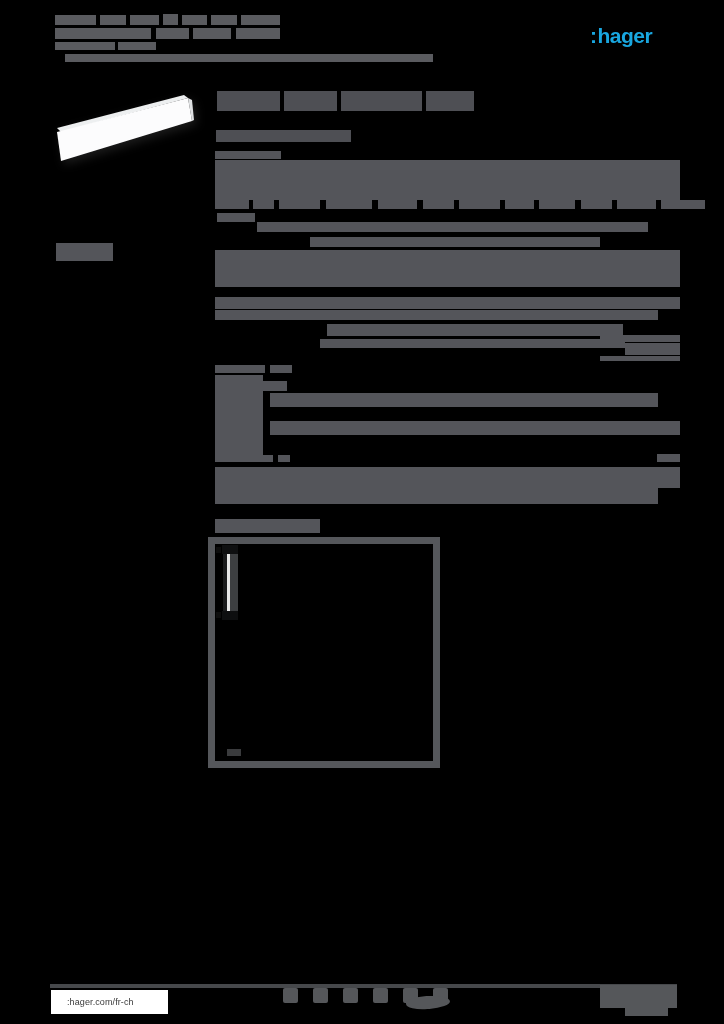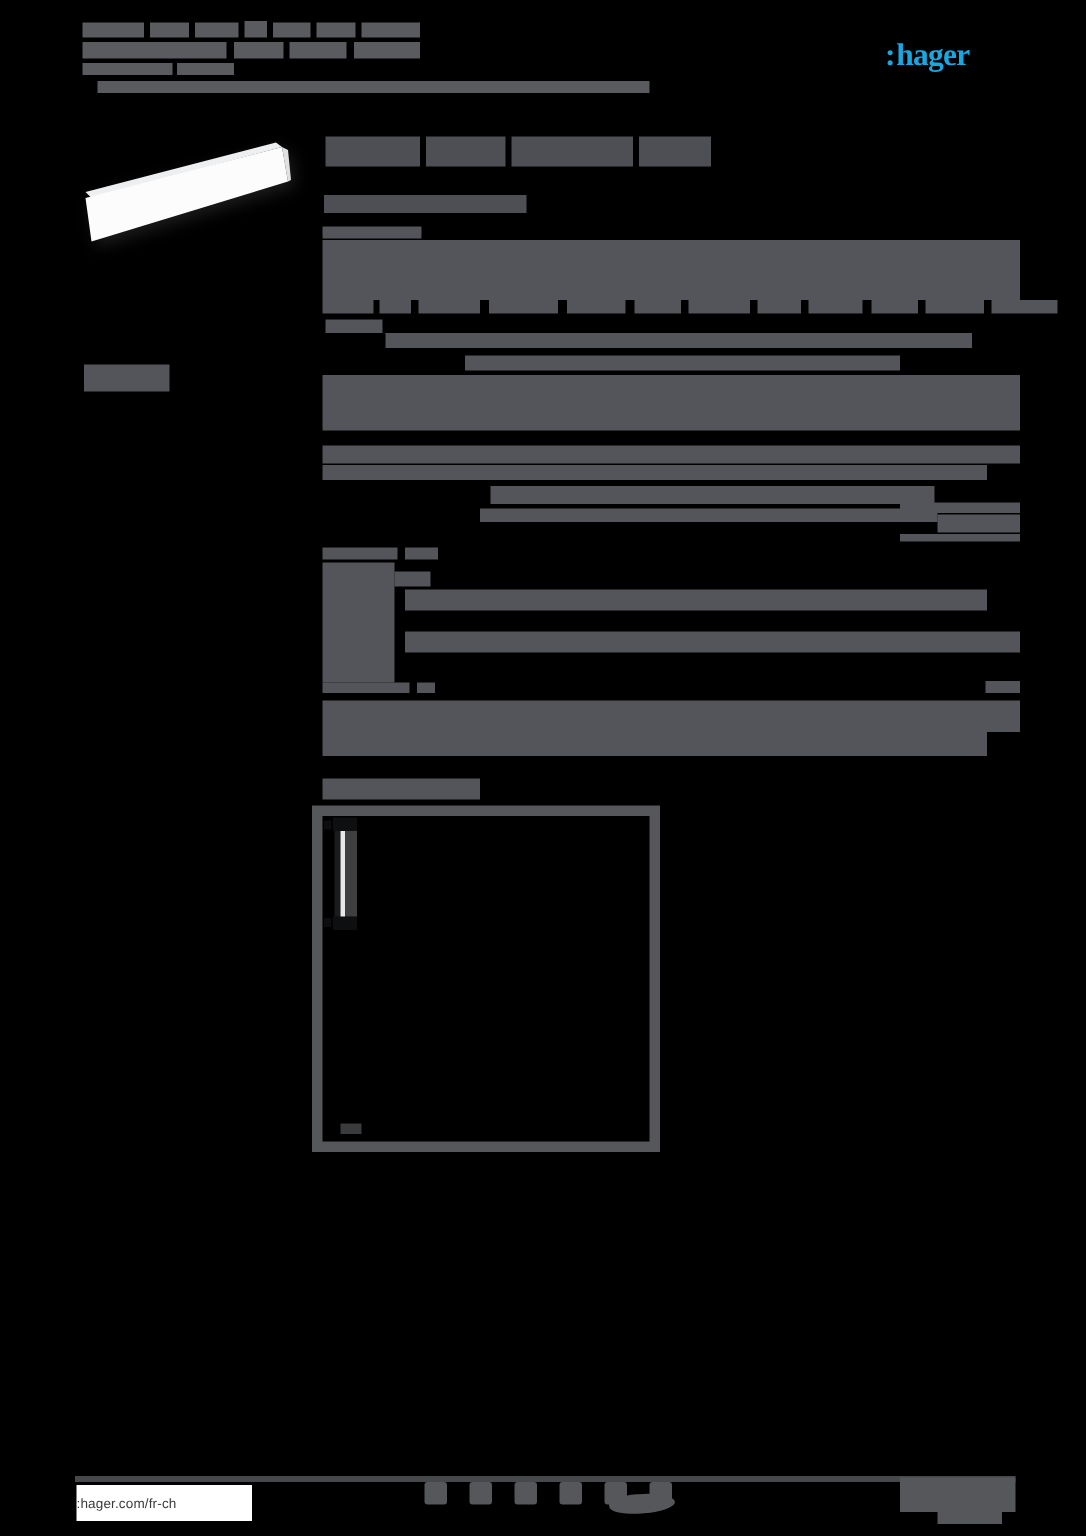--- a/index.html
+++ b/index.html
@@ -3,27 +3,27 @@
 <meta charset="utf-8">
 <style>
   html,body{margin:0;padding:0;background:#000;}
   body{font-family:"Liberation Sans", sans-serif;}
   .stage{position:relative;width:724px;height:1024px;background:#000;overflow:hidden;}
   .gbar{position:absolute;}
   .tex-h{background-image:repeating-linear-gradient(0deg, rgba(0,0,0,0) 0 10px, rgba(0,0,0,0.22) 10px 13px);}
   .tex-v{background-image:repeating-linear-gradient(90deg, rgba(0,0,0,0.20) 0 2px, rgba(0,0,0,0) 2px 9px),
          repeating-linear-gradient(0deg, rgba(0,0,0,0) 0 14px, rgba(0,0,0,0.18) 14px 17px);}
   .logo{position:absolute;left:590px;top:24px;width:90px;height:26px;
-        color:#19a7e0;font-weight:700;font-size:21px;letter-spacing:-0.5px;line-height:24px;font-family:Liberation Serif, serif;}
+        color:#19a7e0;font-weight:700;font-size:21px;letter-spacing:-0.5px;line-height:24px;}
   .logo .dotmark{margin-right:1px;}
   .product-photo{position:absolute;left:53px;top:90px;}
   .drawing-frame{position:absolute;left:208px;top:537px;width:232px;height:231px;
         border:7px solid #55575b;box-sizing:border-box;background:transparent;}
   .website-box{position:absolute;left:51px;top:990px;width:117px;height:24px;background:#ffffff;
-        display:flex;align-items:center;padding-left:0;box-sizing:border-box;}
+        display:flex;align-items:center;padding-left:16px;box-sizing:border-box;}
   .website-box a{font-size:9px;color:#3a3a3a;text-decoration:none;letter-spacing:0.1px;}
   .social-icon{position:absolute;width:15px;height:15px;background:#55575a;border-radius:2px;}
   .script-blob{position:absolute;left:406px;top:996px;width:44px;height:13px;background:#55575a;
         border-radius:45% 55% 50% 50%;transform:rotate(-4deg);}
 </style>
 </head>
 <body>
 
 <div class="stage">
 

